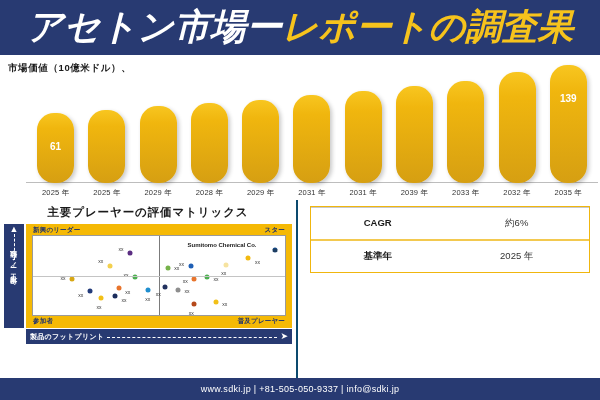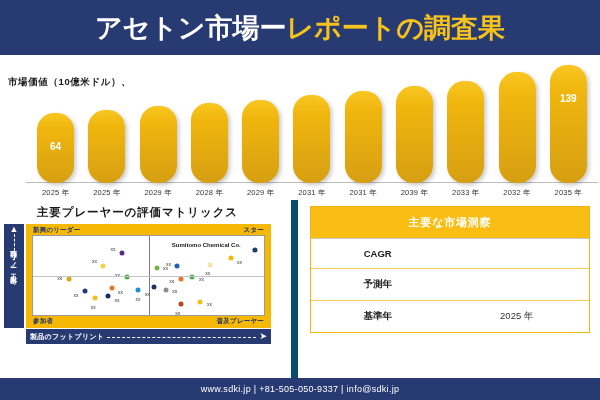--- a/index.html
+++ b/index.html
@@ -12,30 +12,31 @@
     position: relative;
   }
 
   
   .header {
     height: 55px;
     background: #283a72;
     display: flex; align-items: center; justify-content: center;
   }
   .header-title {
-    font-size: 27px; font-weight: bold; letter-spacing: 0px;
+    font-size: 36px; font-weight: bold; letter-spacing: 0px;
     white-space: nowrap;
+    font-style: italic;
   }
   .title-white { color: #ffffff; }
   .title-yellow { color: #f6c31c; }
 
   
   .chart-block { position: relative; height: 145px; padding: 0; }
   .chart-subtitle {
-    position: absolute; left: 8px; top: 20px;
+    position: absolute; left: 8px; top: 6px;
     font-size: 9.5px; font-weight: bold; color: #1a1a1a;
     line-height: 14px; letter-spacing: 0.6px;
     z-index: 5;
   }
   .bars {
     position: absolute; left: 30px; right: 6px; bottom: 0; top: 0;
     display: flex; align-items: flex-end; justify-content: space-between;
   }
   .bar-wrap {
     flex: 1 1 0; display: flex; flex-direction: column;
@@ -67,22 +68,22 @@
     font-size: 7.5px; color: #333333; letter-spacing: 0.2px;
   }
 
   
   .lower {
     position: absolute; left: 0; right: 0; top: 200px; bottom: 22px;
     display: flex;
   }
   .panel-left {
     width: 298px; position: relative;
-    border-right: 7px solid #0c4a6e;
-    padding: 4px 20px 0 4px;
+    border-right: 2px solid #0c4a6e;
+    padding: 4px 4px 0 4px;
   }
   .panel-right { flex: 1; position: relative; padding: 6px 10px 0 12px; }
 
   
   .matrix-title {
     text-align: center; font-size: 11.5px; font-weight: bold;
     color: #1a1a1a; letter-spacing: 0.9px; margin: 1px 0 4px 0;
   }
   .matrix-outer { position: relative; height: 120px; padding-left: 22px; }
   .matrix-vaxis {
@@ -192,21 +193,21 @@
 </div>
 
 <div class="chart-block">
   <div class="chart-subtitle">
     <div>市場価値（10億米ドル）、</div>
   </div>
   <div class="axis-line"></div>
   <div class="bars" id="bars">
       <div class="bar-wrap" style="padding-bottom: 17px;">
         <div class="bar" style="height: 70.36px;">
-          <span class="bar-value">64</span>
+          <span class="bar-value">61</span>
         </div>
       </div>
       <div class="bar-wrap" style="padding-bottom: 17px;">
         <div class="bar" style="height: 73.5067px;"></div>
       </div>
       <div class="bar-wrap" style="padding-bottom: 17px;">
         <div class="bar" style="height: 76.6533px;"></div>
       </div>
       <div class="bar-wrap" style="padding-bottom: 17px;">
         <div class="bar" style="height: 79.8px;"></div>
@@ -317,27 +318,26 @@
         <span class="hdash"></span>
         <span class="harrow">➤</span>
       </div>
     </div>
 
     <div class="source">ソース：SDKI Analytics 分析</div>
   </div>
 
   <div class="panel-right">
     <div class="tbl">
-      <div class="tbl-head">主要な市場洞察</div>
       <div id="insight-rows">
           <div class="tbl-row">
             <div class="tbl-cell-k">CAGR</div>
+            <div class="tbl-cell-v">約6%</div>
           </div>
           <div class="tbl-row">
-            <div class="tbl-cell-k">予測年</div>
           </div>
           <div class="tbl-row">
             <div class="tbl-cell-k">基準年</div>
             <div class="tbl-cell-v">2025 年</div>
           </div>
         </div>
     </div>
   </div>
 </div>
 

